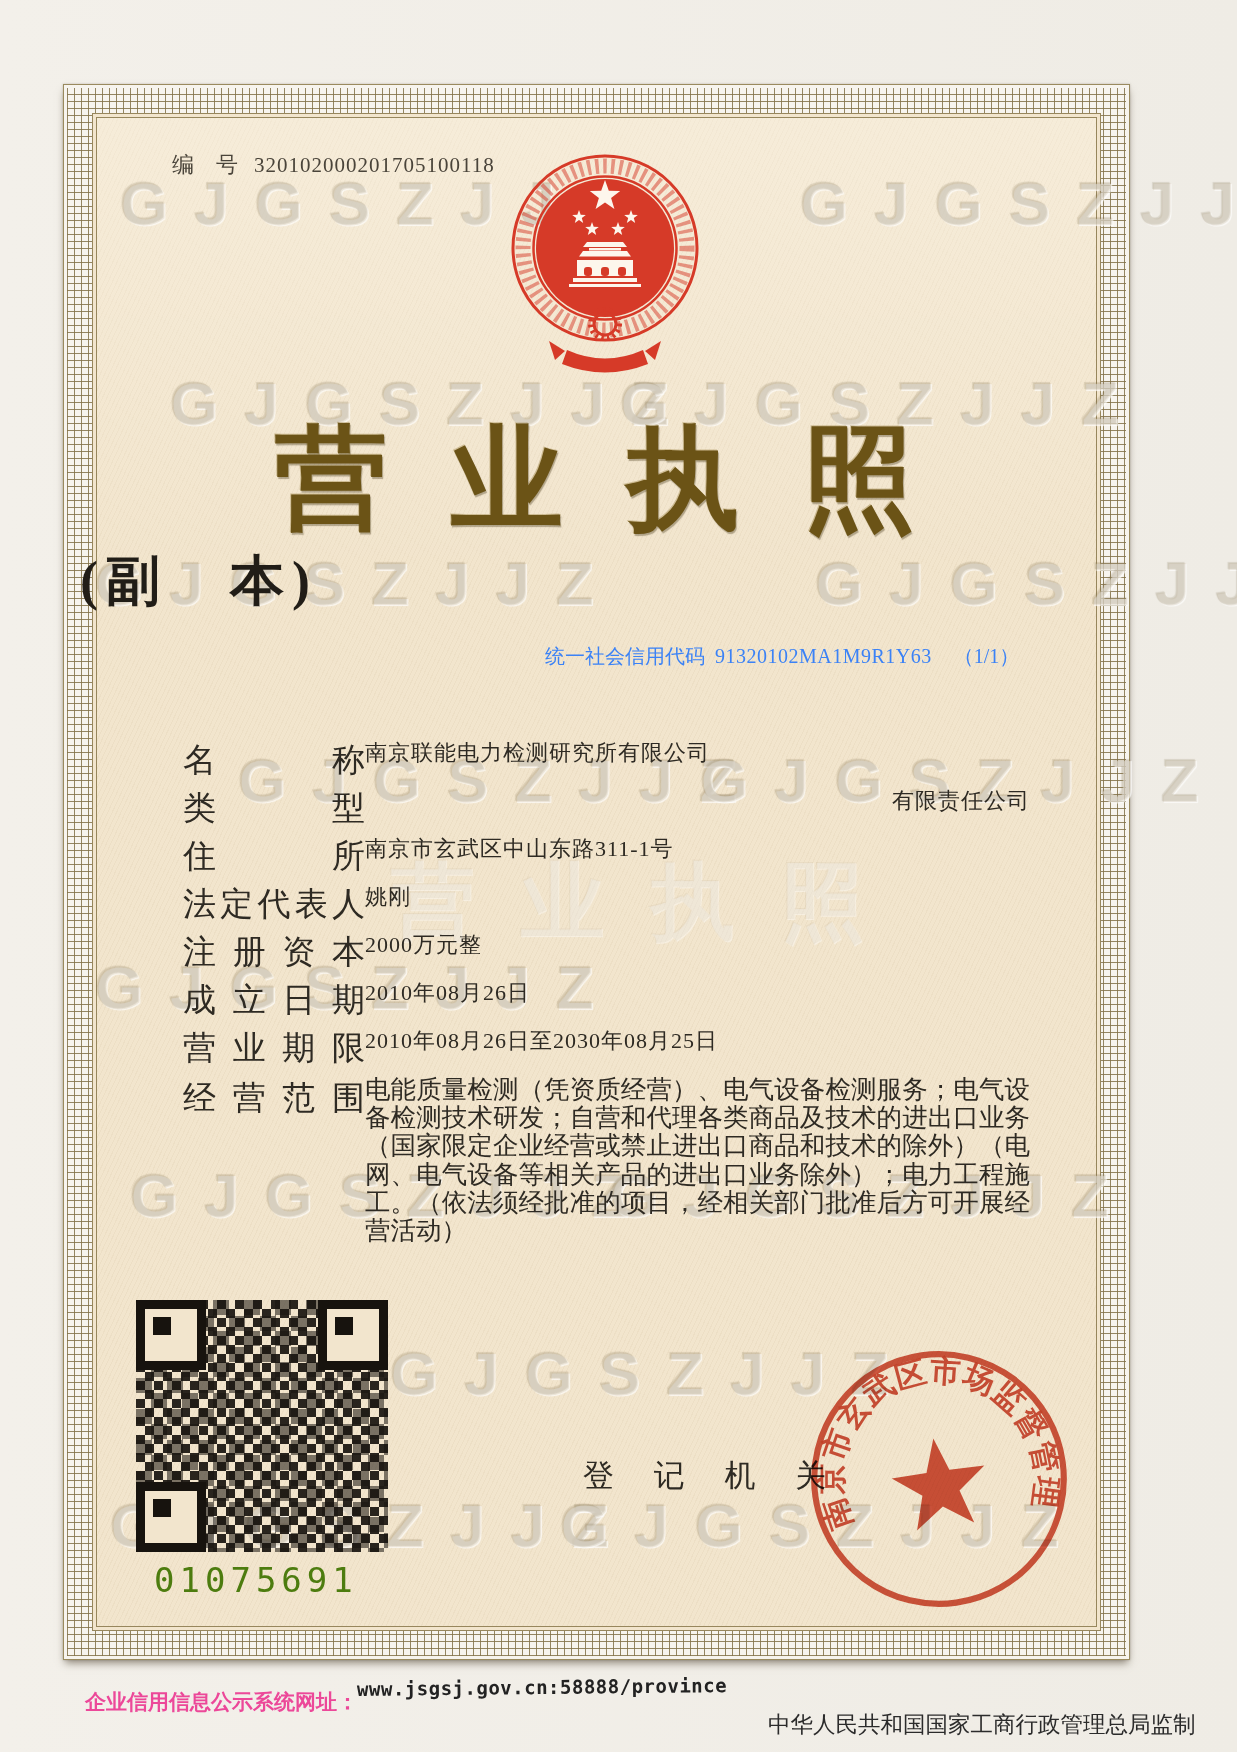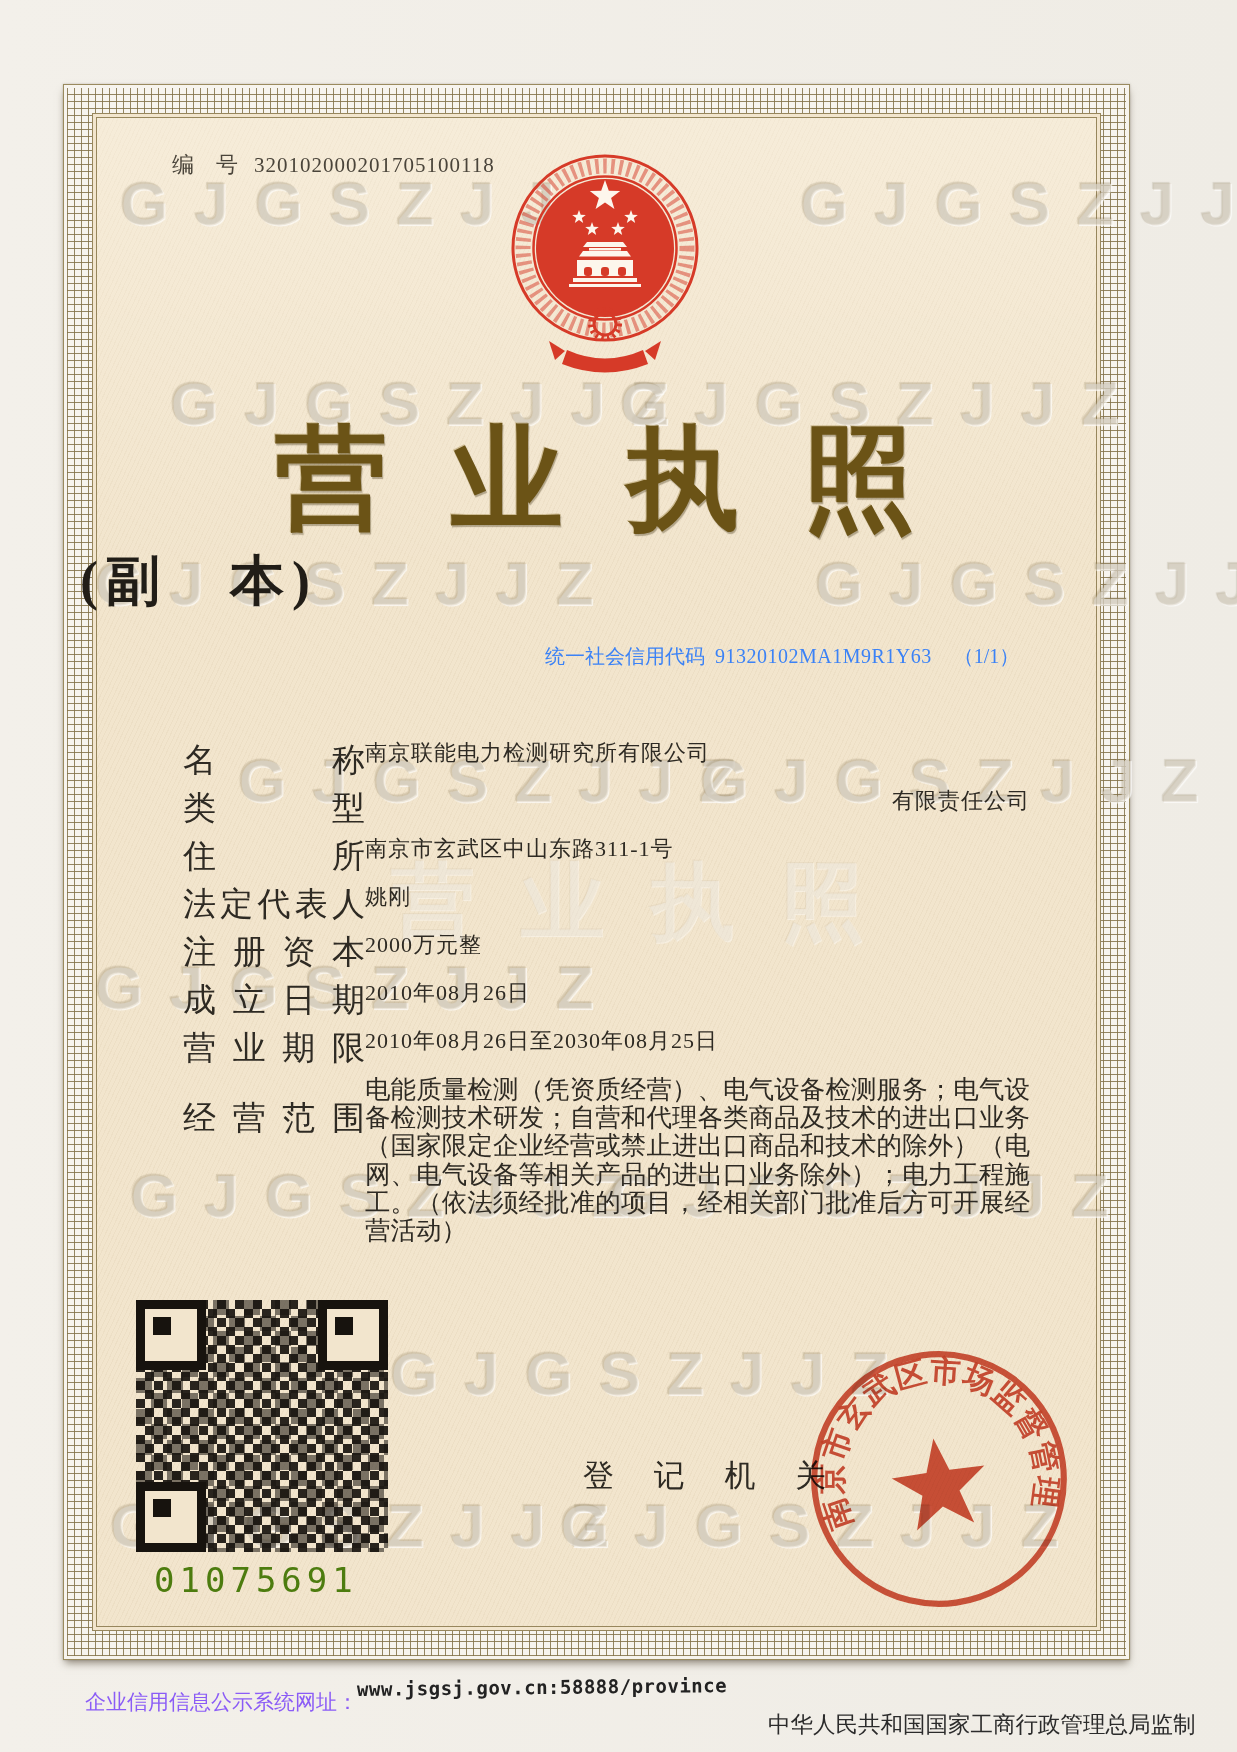--- a/index.html
+++ b/index.html
@@ -70,22 +70,22 @@
             letter-spacing:16px;color:#2e2a23;}
   .issuedate{position:absolute;left:778px;top:1543px;z-index:2;font-size:31px;color:#2e2a23;white-space:nowrap;}
   .issuedate .unit{position:relative;top:8px;margin-left:6px;font-size:29px;}
   .issuedate .n2{margin-left:28px;} .issuedate .n3{margin-left:30px;}
 
   
   .seal{position:absolute;left:806px;top:1346px;width:266px;height:266px;z-index:3;
         transform:rotate(-8deg);mix-blend-mode:multiply;opacity:.92;}
 
   
-  .footer-left{position:absolute;left:85px;top:1688px;z-index:2;font-size:21px;color:#8b5cf6;
-               font-family:"Liberation Serif",serif;}
+  .footer-left{position:absolute;left:85px;top:1688px;z-index:2;font-size:21px;color:#ec4899;
+               font-family:"Liberation Serif",serif;font-weight:bold;}
   .footer-url{position:absolute;left:357px;top:1676px;z-index:2;font-size:19px;font-weight:bold;
               font-family:"DejaVu Sans Mono",monospace;color:#222;letter-spacing:.5px;
               transform:rotate(-.6deg);}
   .footer-right{position:absolute;left:768px;top:1685px;z-index:2;font-size:22.5px;color:#2b2b2b;margin-top:24px;}
 </style>
 </head>
 <body>
 
 <div class="page">
 
@@ -181,21 +181,21 @@
   </div>
   <div class="frow">
     <span class="flabel" style="top:978px;">成立日期</span>
     <span class="fvalue" style="top:978px;">2010年08月26日</span>
   </div>
   <div class="frow">
     <span class="flabel" style="top:1026px;">营业期限</span>
     <span class="fvalue" style="top:1026px;">2010年08月26日至2030年08月25日</span>
   </div>
   <div class="frow">
-    <span class="flabel" style="top:1076px;margin-top:20px;">经营范围</span>
+    <span class="flabel" style="top:1076px;">经营范围</span>
     <span class="fvalue scope" style="top:1076px;">电能质量检测（凭资质经营）、电气设备检测服务；电气设备检测技术研发；自营和代理各类商品及技术的进出口业务（国家限定企业经营或禁止进出口商品和技术的除外）（电网、电气设备等相关产品的进出口业务除外）；电力工程施工。（依法须经批准的项目，经相关部门批准后方可开展经营活动）</span>
   </div>
 
   <div class="qr">
     <div class="finder tl"></div>
     <div class="finder tr"></div>
     <div class="finder bl"></div>
   </div>
   <div class="qrnum">01075691</div>
 

